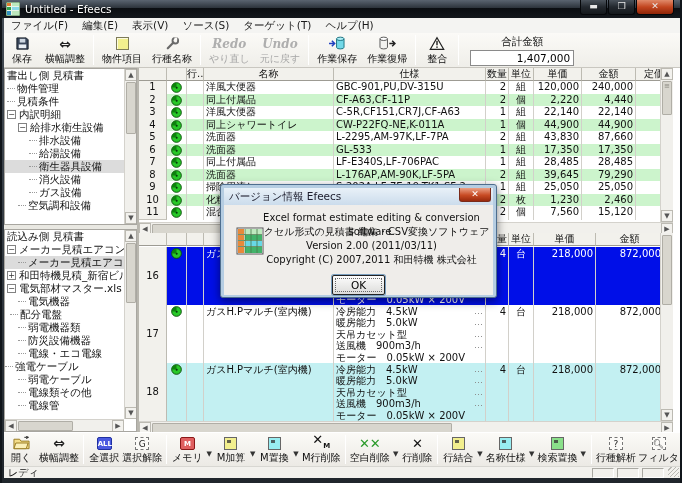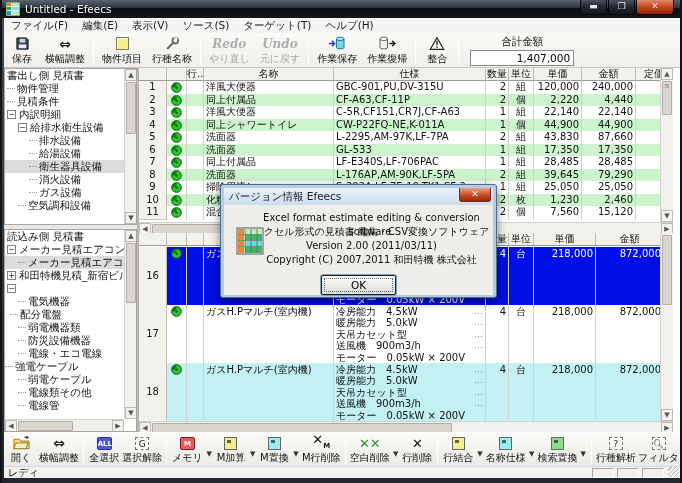--- a/index.html
+++ b/index.html
@@ -91,21 +91,21 @@
             border:1px solid #4e6e8e; border-radius:3px;
             box-shadow:0 3px 10px rgba(0,0,0,.5), inset 0 0 0 3px #b5cde2; background:#eceae6; }
   .dlg-title { height:17px; margin:3px 3px 0; background:linear-gradient(#e9f1f8,#cbdcec);
                display:flex; align-items:center; font-size:10.5px; color:#1a1a2a; padding-left:5px; position:relative; }
   .dlg-close { position:absolute; right:2px; top:0px; width:32px; height:14px; border:1px solid #7a2a1a;
                border-top:none; border-radius:0 0 3px 3px; background:linear-gradient(#eba287,#c84b24 55%,#99290c);
                color:#fff; font-size:9px; text-align:center; line-height:12px; }
   .dlg-body { position:relative; height:90px; margin:0 3px 3px; background:#efedea; padding-top:6px; }
   .dlg-icon { position:absolute; left:12px; top:22px; }
   .dlg-line { text-align:center; font-size:10px; color:#111; height:14px; line-height:14px; padding-left:26px; }
-  .dlg-ok { display:block; margin:8px auto 0; width:75px; height:20px; background:linear-gradient(#fdfdfd,#dcdcda);
+  .dlg-ok { display:block; margin:8px auto 0; width:53px; height:20px; background:linear-gradient(#fdfdfd,#dcdcda);
             border:1px solid #222; border-radius:2px; font-size:10.5px; text-align:center; line-height:18px;
             outline:1px dotted #666; outline-offset:-4px; box-shadow:0 0 0 1px #7ba0c0; }
 
   
   .bottombar { position:absolute; left:2px; top:432px; width:676px; height:34px;
                background:linear-gradient(#fbfaf7,#eceae5); border-top:1px solid #fff; display:flex; align-items:stretch; }
   .bbtn { display:flex; flex-direction:column; align-items:center; justify-content:flex-end; padding:2px 4px 1px; min-width:34px; }
   .bbtn .ticon { height:16px; display:flex; align-items:center; justify-content:center; }
   .bbtn .tlabel { font-size:10px; color:#111; white-space:nowrap; }
   .ddarrow { align-self:center; font-size:7px; color:#333; padding:0 2px; margin-top:8px; }
@@ -301,20 +301,21 @@
             <div class="titem sel" style="padding-left: 13px;">
               <div class="tconn"></div>
               <div style="font-size: 10.5px;">メーカー見積エアコン</div>
             </div>
             <div class="titem" style="padding-left: 2px;">
               <div class="tbox">+</div>
               <div style="font-size: 10.5px;">和田特機見積_新宿ビル.xls</div>
             </div>
             <div class="titem" style="padding-left: 2px;">
               <div class="tbox">−</div>
+              <div style="font-size: 10.5px;">電気部材マスター.xls</div>
             </div>
             <div class="titem" style="padding-left: 13px;">
               <div class="tconn"></div>
               <div style="font-size: 10.5px;">電気機器</div>
             </div>
             <div class="titem" style="padding-left: 5px;">
               <div class="tconn"></div>
               <div style="font-size: 10.5px;">配分電盤</div>
             </div>
             <div class="titem" style="padding-left: 13px;">

